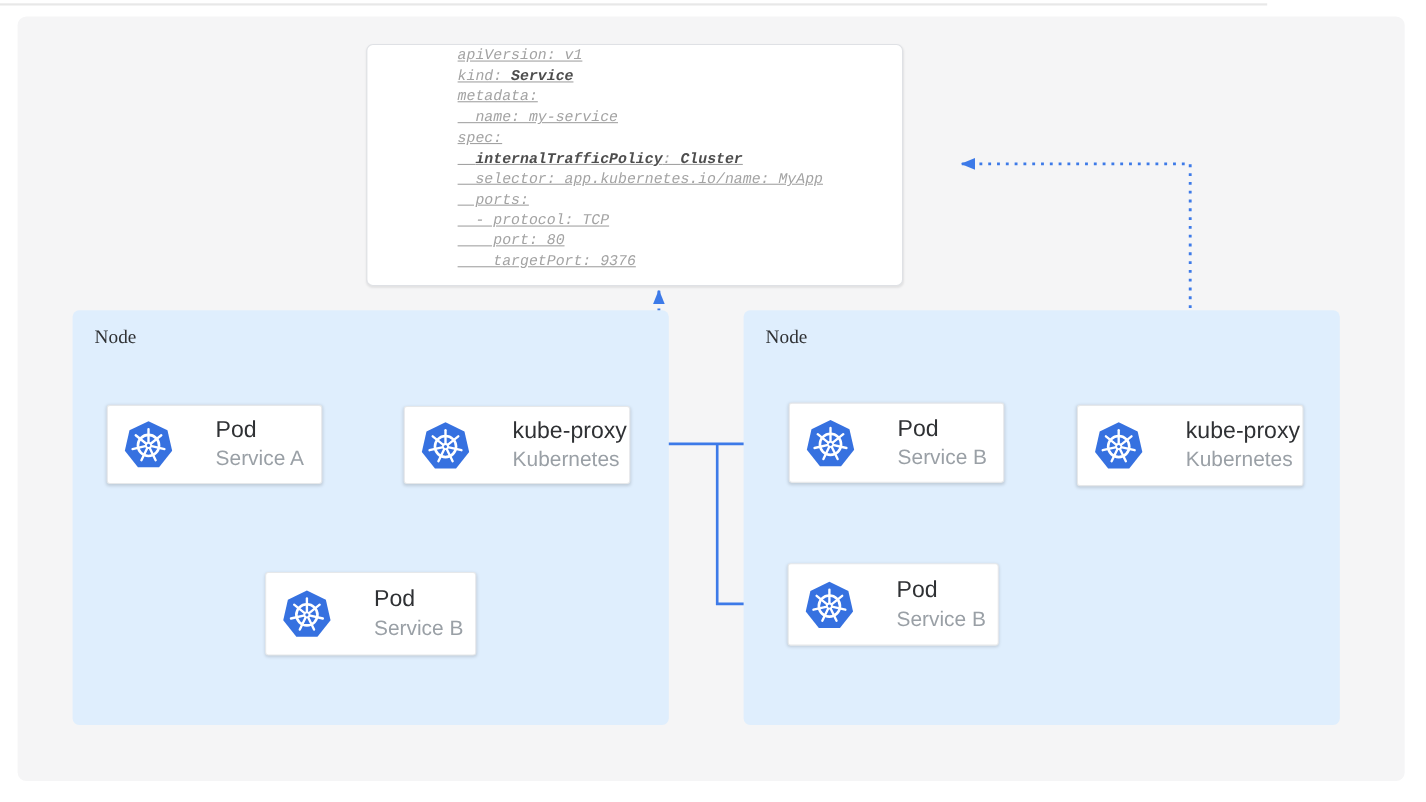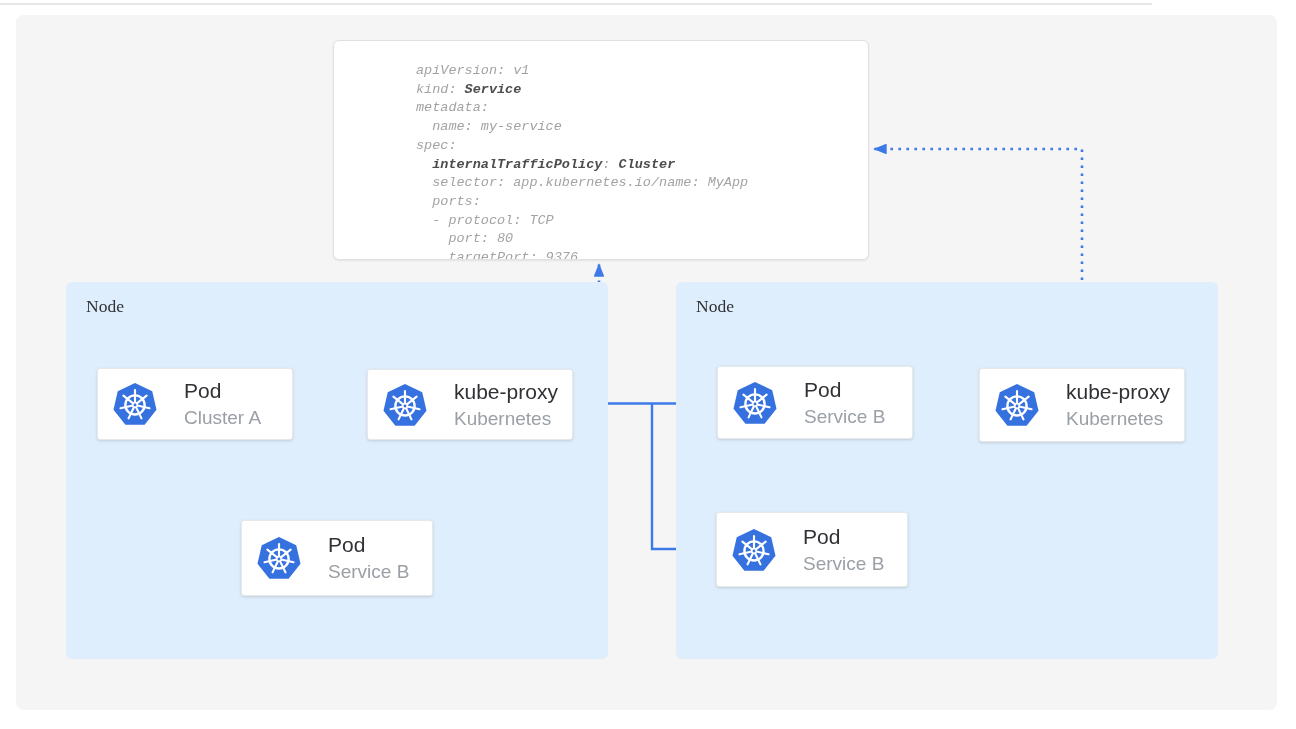--- a/index.html
+++ b/index.html
@@ -28,31 +28,31 @@
   .node{position:absolute;background:var(--node-bg);border-radius:6px;}
   .node-label{position:absolute;left:20px;top:14px;font-size:17.5px;color:var(--text-primary);font-family:Liberation Serif, serif;}
   .card{
     position:absolute;background:var(--card-bg);
     border:1px solid var(--card-border);border-radius:3px;
     box-shadow:0 1px 3px rgba(0,0,0,0.14);
     display:flex;align-items:center;gap:25px;
     padding-left:13px;box-sizing:border-box;
   }
   .card .k8s-icon{flex:0 0 auto;width:48px;height:48px;display:block;}
-  .card .texts{display:flex;flex-direction:column;}
+  .card .texts{display:flex;flex-direction:column;margin-left:12px;}
   .card .title{font-size:21px;line-height:1.2;color:var(--text-primary);}
   .card .sub{font-size:19px;line-height:1.25;margin-top:3px;color:var(--text-secondary);}
   #code-box{
-    position:absolute;left:333px;top:40px;width:536px;height:220px;
+    position:absolute;left:333px;top:40px;width:488px;height:220px;
     background:#ffffff;border:1px solid var(--code-border);border-radius:6px;
     box-shadow:0 1px 2px rgba(0,0,0,0.08);
-    box-sizing:border-box;padding:21px 0 0 82px;
+    box-sizing:border-box;padding:2px 0 0 82px;
     font-family:"Liberation Mono", monospace;font-style:italic;
     font-size:13.5px;line-height:18.7px;color:var(--code-regular);
-    white-space:pre;overflow:hidden;
+    white-space:pre;overflow:hidden;text-decoration:underline;
   }
   #code-box .b{font-weight:700;color:var(--code-bold);}
   #overlay{position:absolute;left:0;top:0;pointer-events:none;}
   #overlay polyline{fill:none;stroke:var(--arrow);}
   #overlay polyline.solid{stroke-width:2.4px;}
   #overlay polyline.dotted{stroke-width:2.6px;stroke-dasharray:2.6 5.4;stroke-linecap:butt;}
 </style>
 </head>
 <body>
 
@@ -90,21 +90,21 @@
         <line x1="50" y1="52" x2="80.2" y2="58.9" stroke="#fff" stroke-width="4.5" stroke-linecap="round"></line>
         <line x1="50" y1="52" x2="63.5" y2="79.9" stroke="#fff" stroke-width="4.5" stroke-linecap="round"></line>
         <line x1="50" y1="52" x2="36.6" y2="79.9" stroke="#fff" stroke-width="4.5" stroke-linecap="round"></line>
         <line x1="50" y1="52" x2="19.8" y2="58.9" stroke="#fff" stroke-width="4.5" stroke-linecap="round"></line>
         <line x1="50" y1="52" x2="25.8" y2="32.7" stroke="#fff" stroke-width="4.5" stroke-linecap="round"></line>
     <circle cx="50" cy="52" r="6.5" fill="#fff"></circle>
     <circle cx="50" cy="52" r="3" fill="#3671e0"></circle>
   </svg>
       <span class="texts">
        <span class="title">Pod</span>
-       <span class="sub">Cluster A</span>
+       <span class="sub">Service A</span>
      </span>
     </div>
     <div class="card" style="left: 367px; top: 369px; width: 206px; height: 71px;">
       <svg class="k8s-icon" viewBox="0 0 100 100">
     <polygon points="50,6 85.9,23.3 94.8,62.2 70,93.4 30,93.4 5.2,62.2 14,23.3" fill="#3671e0"></polygon>
     <circle cx="50" cy="52" r="20" fill="none" stroke="#fff" stroke-width="5"></circle>
         <line x1="50" y1="52" x2="50" y2="21" stroke="#fff" stroke-width="4.5" stroke-linecap="round"></line>
         <line x1="50" y1="52" x2="74.2" y2="32.7" stroke="#fff" stroke-width="4.5" stroke-linecap="round"></line>
         <line x1="50" y1="52" x2="80.2" y2="58.9" stroke="#fff" stroke-width="4.5" stroke-linecap="round"></line>
         <line x1="50" y1="52" x2="63.5" y2="79.9" stroke="#fff" stroke-width="4.5" stroke-linecap="round"></line>

